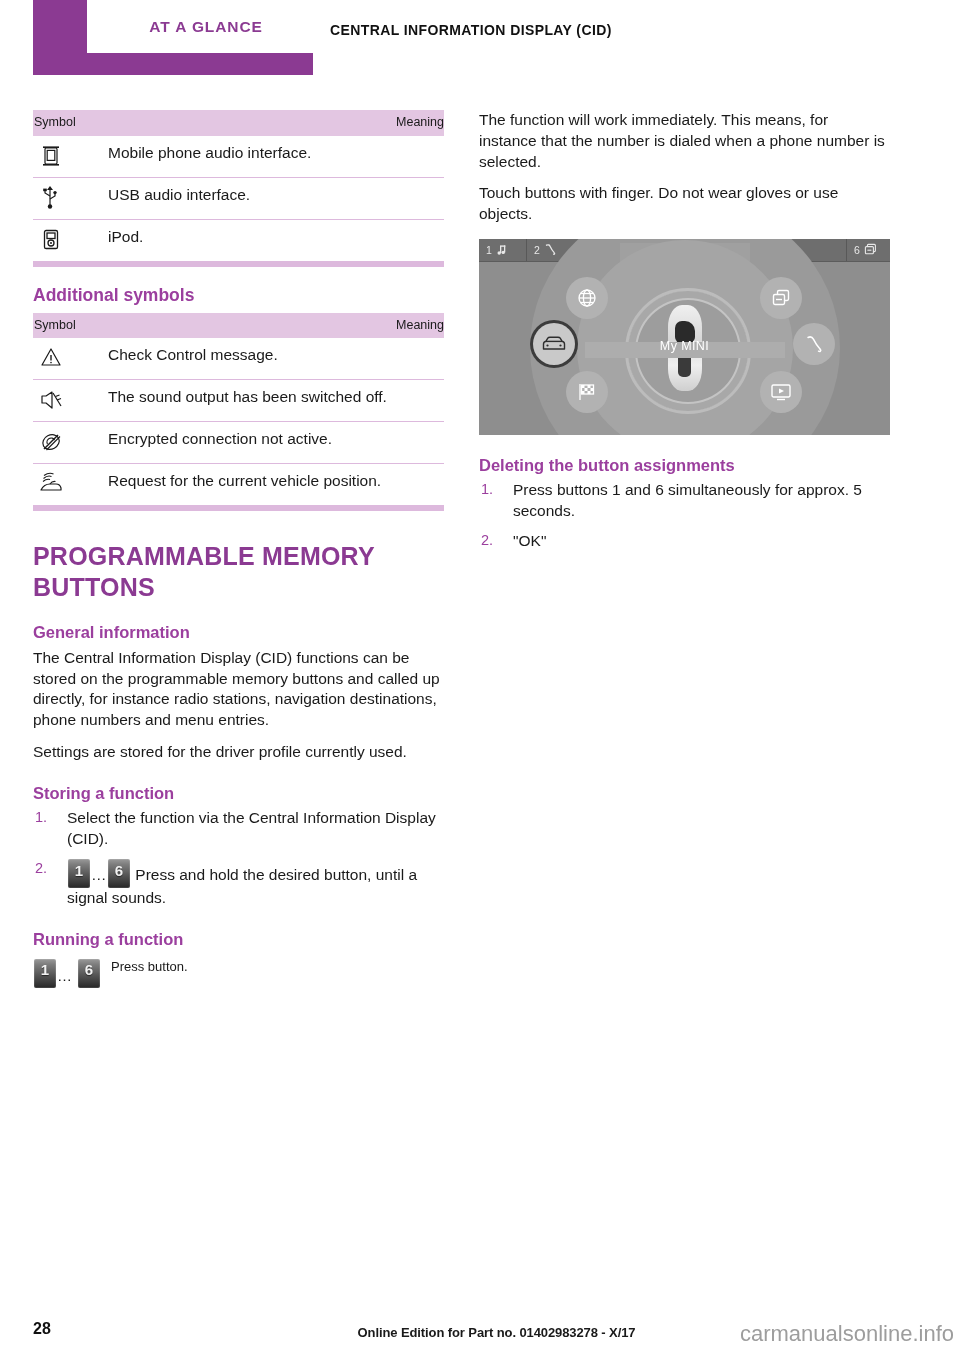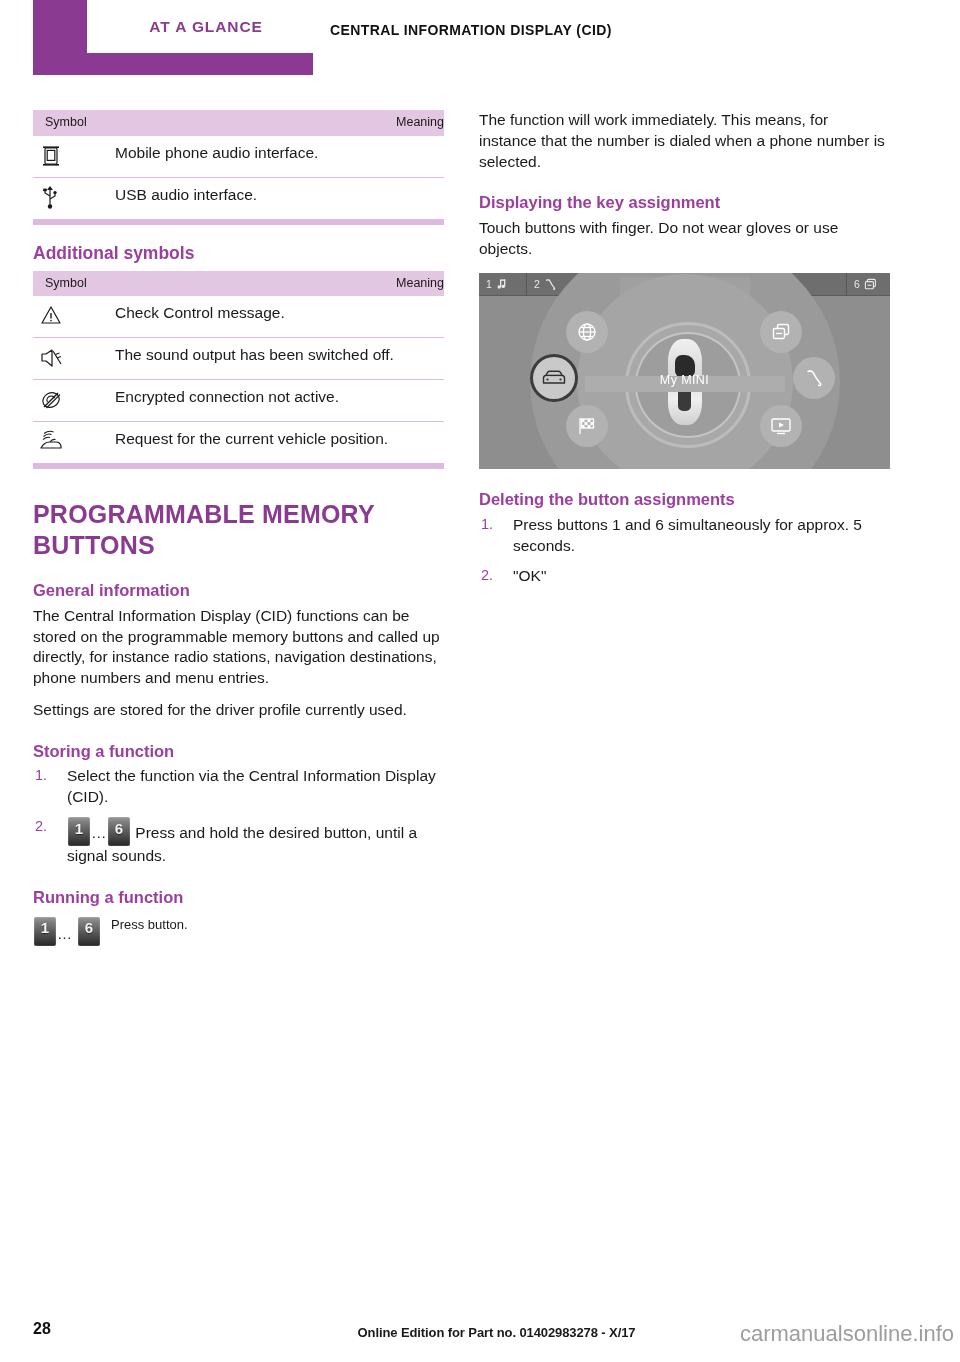--- a/index.html
+++ b/index.html
@@ -68,21 +68,21 @@
     margin: 0;
   }
   .sym-table thead td {
     background: #e3c6e2;
     font-size: 12.5px;
     color: #1a1a1a;
     padding: 5px 0 5px 0;
     border: none;
     line-height: 1.25;
   }
-  .sym-table thead td.th-sym { padding-left: 12px; width: 68px; }
+  .sym-table thead td.th-sym { padding-left: 1px; width: 68px; }
   .sym-table thead td.th-mean { padding-left: 4px; text-align: right; }
 
   .sym-table tbody td {
     border-bottom: 1.3px solid #ddb9dd;
     vertical-align: top;
     padding: 7px 0 8px 0;
   }
   .sym-table tbody tr:last-child td { border-bottom: none; }
 
   .cell-sym {
@@ -377,20 +377,35 @@
                 <path d="M12 11 L7 8 L7 6"></path>
                 <rect x="5.2" y="3.6" width="3.6" height="2.6" fill="#1a1a1a" stroke="none"></rect>
                 <path d="M12 14 L17 11 L17 8.5"></path>
                 <circle cx="17" cy="7.6" r="1.7" fill="#1a1a1a" stroke="none"></circle>
               </g>
             </svg>
           </span>
         </td>
         <td class="cell-mean">USB audio interface.</td>
       </tr>
+      <tr>
+        <td class="cell-sym">
+          <span class="glyph">
+            <svg width="34" height="26" viewBox="0 0 34 26">
+              <g stroke="#1a1a1a" fill="none" stroke-width="1.3">
+                <rect x="6.5" y="3.5" width="13" height="18" rx="1.6"></rect>
+                <rect x="9" y="6" width="8" height="5.5" fill="#ffffff"></rect>
+                <circle cx="13" cy="16" r="3"></circle>
+                <circle cx="13" cy="16" r="1" fill="#1a1a1a" stroke="none"></circle>
+              </g>
+            </svg>
+          </span>
+        </td>
+        <td class="cell-mean">iPod.</td>
+      </tr>
     </tbody>
   </table>
   <div class="table-end-rule"></div>
 
   <h2 class="doc-h2 tight">Additional symbols</h2>
 
   <table class="sym-table">
     <thead>
       <tr>
         <td class="th-sym">Symbol</td>
@@ -491,21 +506,20 @@
         <span>6</span>
       </span>
     <span class="lbl">Press button.</span>
   </div>
 </div>
 
 <div class="col col-right">
 
   <p class="doc-p">The function will work immediately. This means, for instance that the number is dialed when a phone number is selected.</p>
 
-  <h3 class="doc-h3">Displaying the key assignment</h3>
   <p class="doc-p">Touch buttons with finger. Do not wear gloves or use objects.</p>
 
   <div class="cid">
     <div class="cid-bar">
 
       <div class="cid-slot" style="left:0; width:48px;">
         <span class="sn">1</span>
         <span class="si">
           <svg width="12" height="12" viewBox="0 0 12 12">
             <g fill="#e8e8e8">

